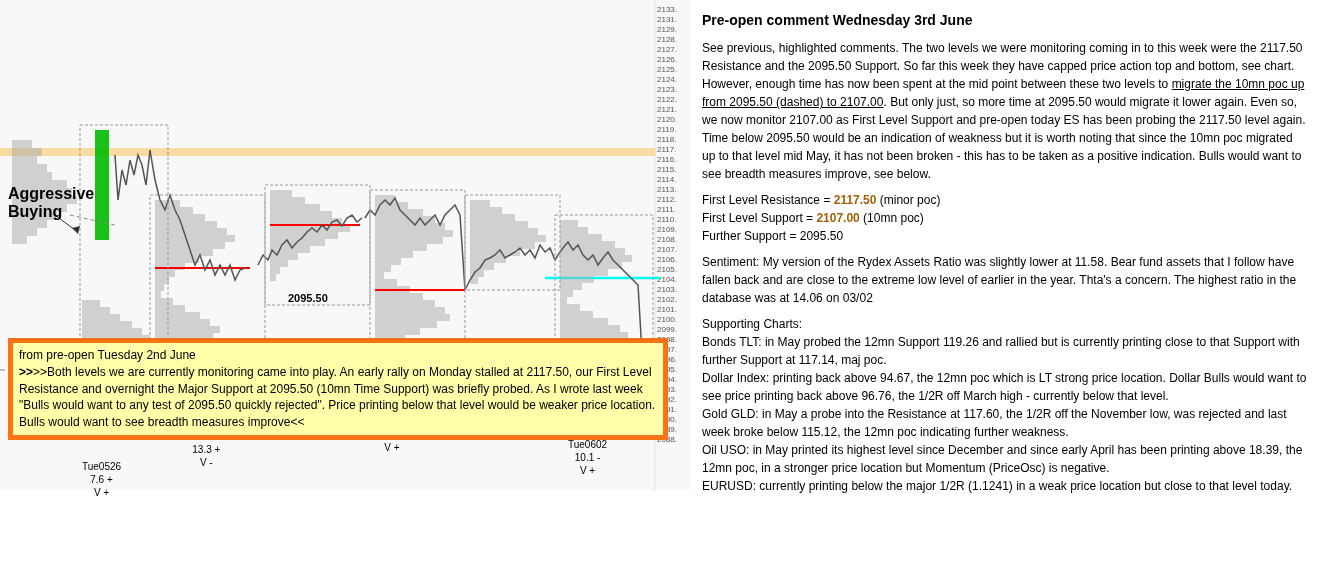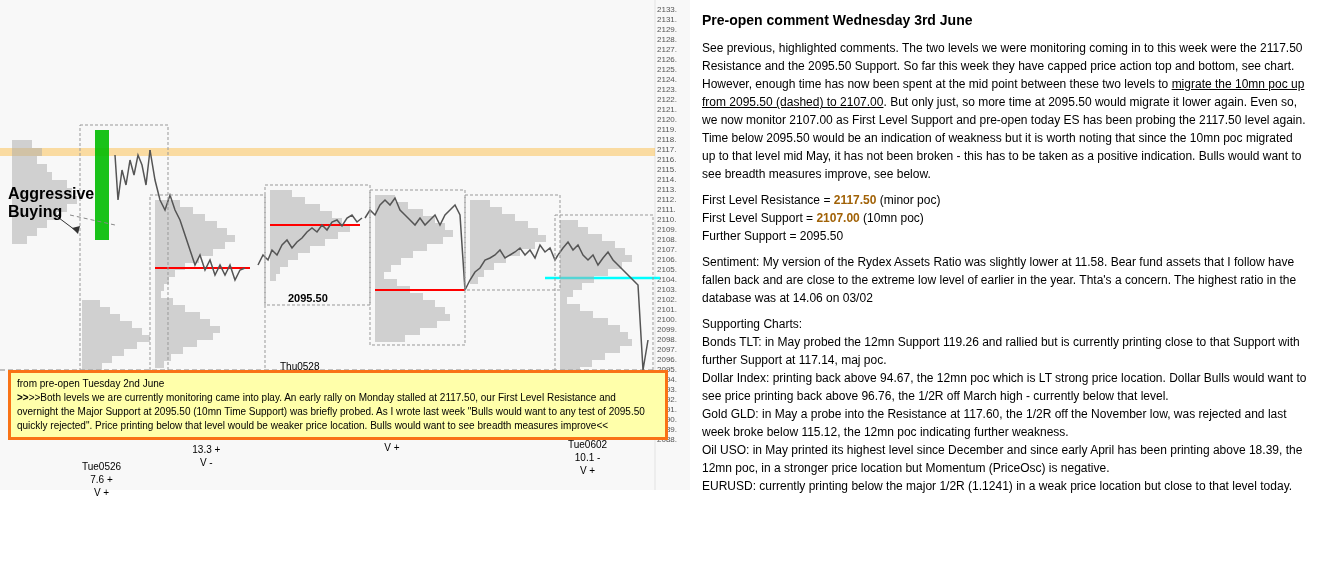--- a/index.html
+++ b/index.html
@@ -45,23 +45,23 @@
     }
     #preopen-top .underline { text-decoration: underline; }
 
     
     #bottom-note {
       position: absolute;
       bottom: 2px;
       left: 8px;
       width: 660px;
       background: #ffffaa;
-      border: 3px solid #f97316;
+      border: 5px solid #f97316;
       padding: 4px 6px;
-      font-size: 10px;
+      font-size: 12px;
       line-height: 1.4;
     }
     #bottom-note .bold { font-weight: bold; }
 
     
     .price-label {
       position: absolute;
       font-size: 10px;
       color: #000;
     }

